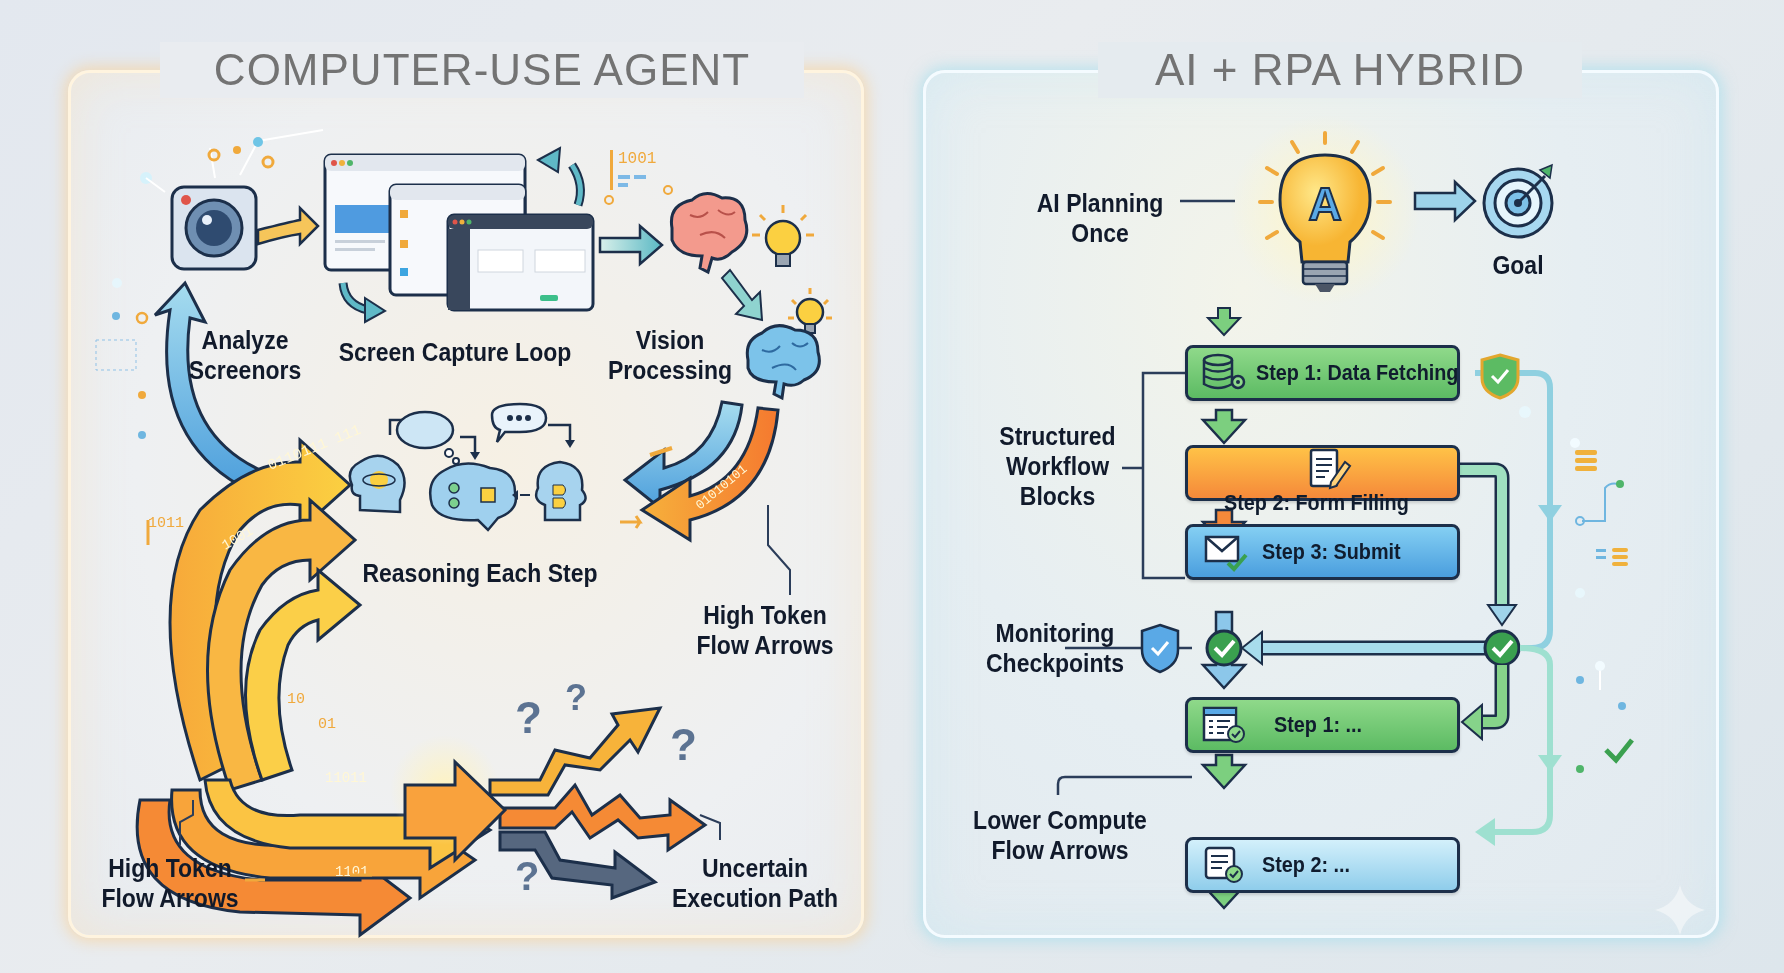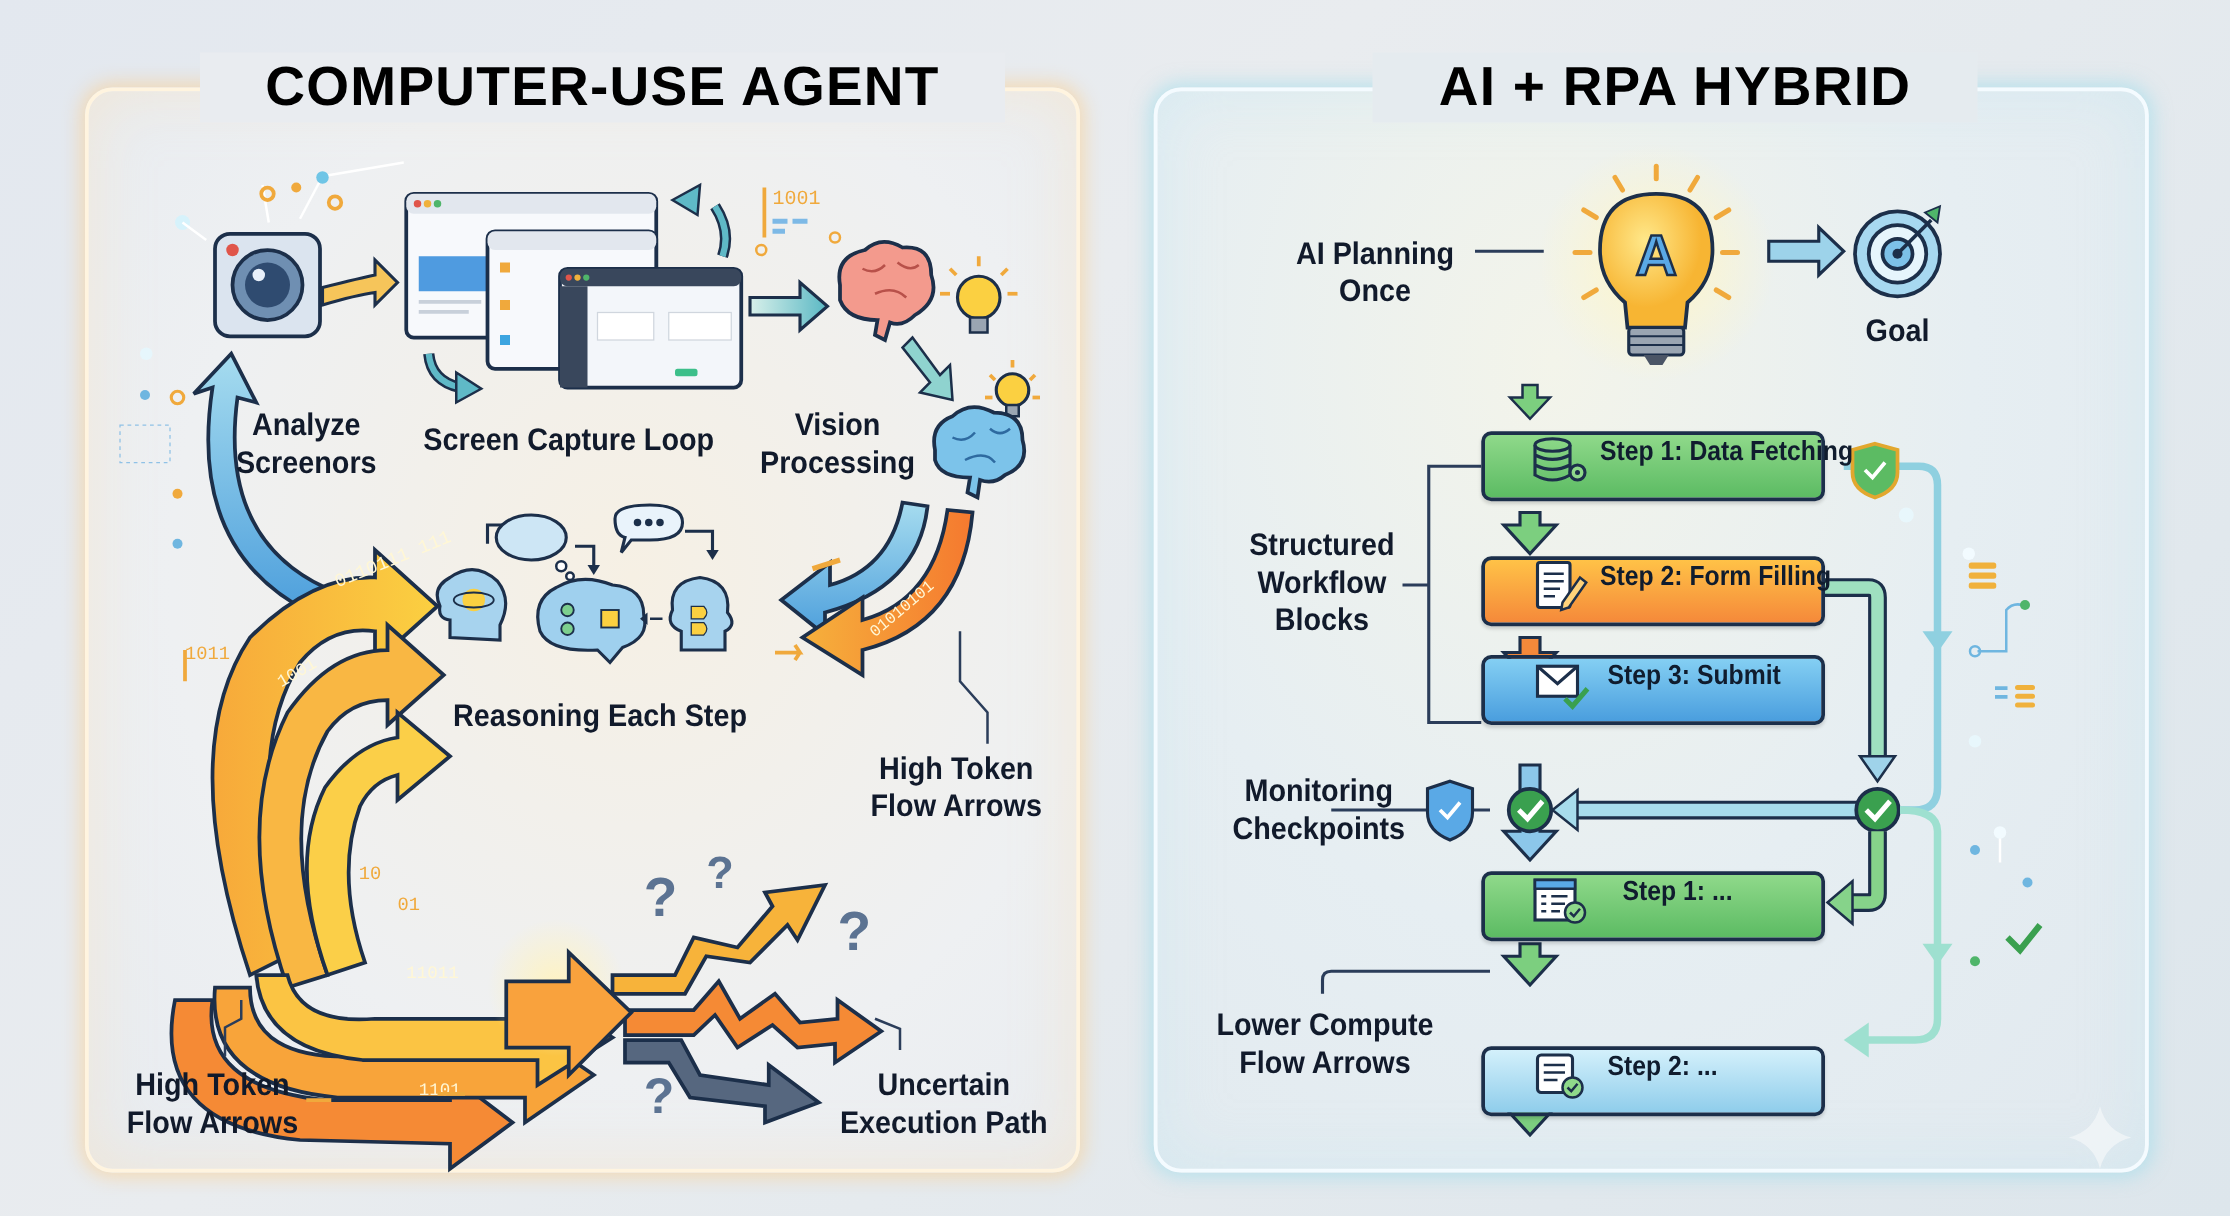--- a/index.html
+++ b/index.html
@@ -7,33 +7,33 @@
     background:linear-gradient(135deg,#e3e8ef 0%,#e9ecef 40%,#dde6ec 100%);
     font-family:"Liberation Sans","DejaVu Sans",sans-serif;color:#111a2b;}
   .abs{position:absolute;}
   .panel{position:absolute;border-radius:22px;}
   #panel-left{left:68px;top:70px;width:790px;height:862px;border:3px solid #fff4df;
     box-shadow:0 0 14px 4px rgba(255,200,120,.45), inset 0 0 50px rgba(255,220,170,.35);
     background:radial-gradient(ellipse at 55% 45%,#f6f0e4 0%,#eef0f2 60%,#e7ebf0 100%);}
   #panel-right{left:923px;top:70px;width:790px;height:862px;border:3px solid #f4fbff;
     box-shadow:0 0 14px 4px rgba(150,220,235,.5), inset 0 0 50px rgba(190,230,240,.35);
     background:radial-gradient(ellipse at 40% 25%,#f3f4ea 0%,#e6eef2 50%,#e1e9ef 100%);}
-  .title{position:absolute;top:42px;height:56px;font-size:44px;font-weight:bold;letter-spacing:1px;
-    color:#000000;text-align:center;line-height:56px;padding:0 22px;}
+  .title{position:absolute;top:42px;height:56px;font-size:44px;font-weight:normal;letter-spacing:1px;
+    color:#737373;text-align:center;line-height:56px;padding:0 22px;}
   #title-left{left:160px;width:600px;background:#e9ecf0;}
   #title-right{left:1098px;width:440px;background:#e5ebef;}
   .lbl{position:absolute;font-weight:bold;font-size:25px;line-height:30px;color:#111a2b;text-align:center;
     transform:scaleX(.92);transform-origin:center;}
   .stepbox{position:absolute;left:1185px;width:275px;height:56px;border:3px solid #1c2f4a;border-radius:8px;
-    display:flex;align-items:flex-start;box-sizing:border-box;box-shadow:0 2px 3px rgba(0,0,0,.15);padding-left:24px;}
+    display:flex;align-items:center;box-sizing:border-box;box-shadow:0 2px 3px rgba(0,0,0,.15);}
   .stepbox .ic{width:48px;height:42px;margin-left:12px;flex:0 0 auto;}
   .stepbox .tx{font-weight:bold;font-size:22px;color:#101c2e;margin-left:8px;white-space:nowrap;
     transform:scaleX(.9);transform-origin:left center;}
   .green{background:linear-gradient(#8fd98a,#5cbb63);}
-  .orange{background:linear-gradient(#ffc247,#f5893a);}
+  .orange{background:linear-gradient(#ffc247,#f5893a);flex-direction:column;}
   .blue{background:linear-gradient(#84cff3,#4a9ede);}
   .lightblue{background:linear-gradient(#d3f0fb,#8fcdeb);margin-top:32px;}
   svg{overflow:visible;}
 </style>
 </head>
 <body>
 
 <div id="panel-left" class="panel"></div>
 <div id="panel-right" class="panel"></div>
 <div id="title-left" class="title">COMPUTER-USE AGENT</div>

